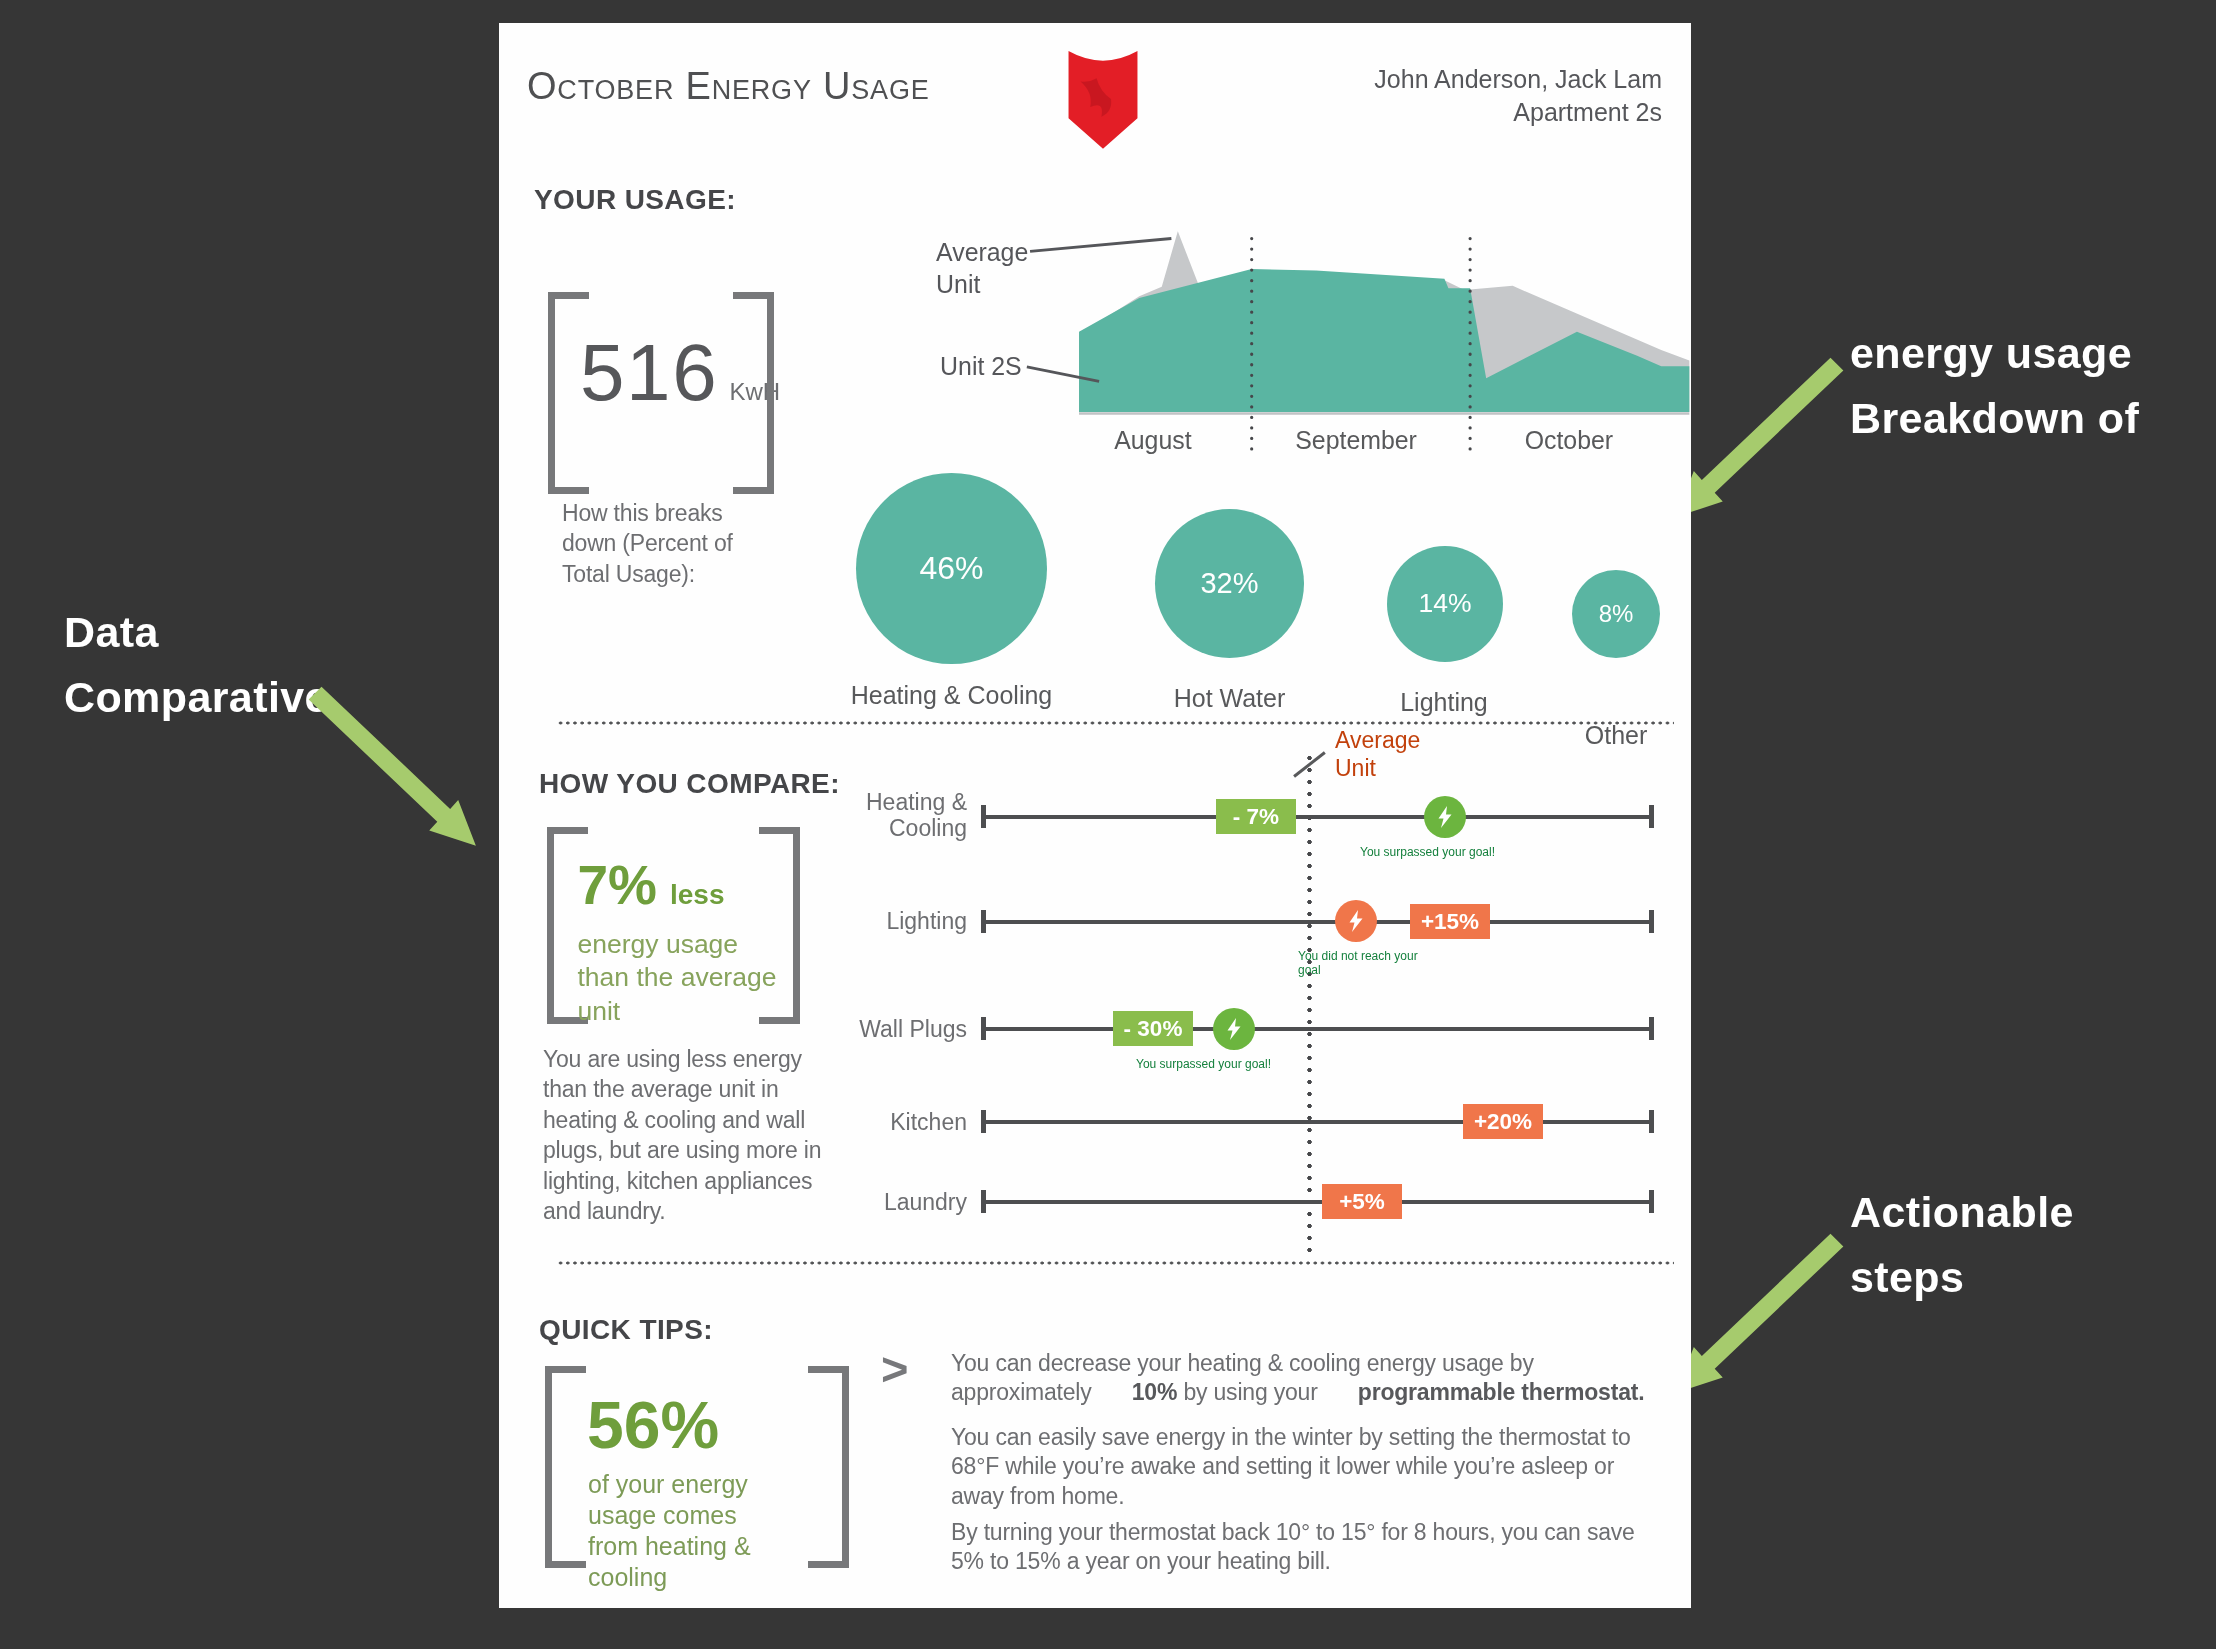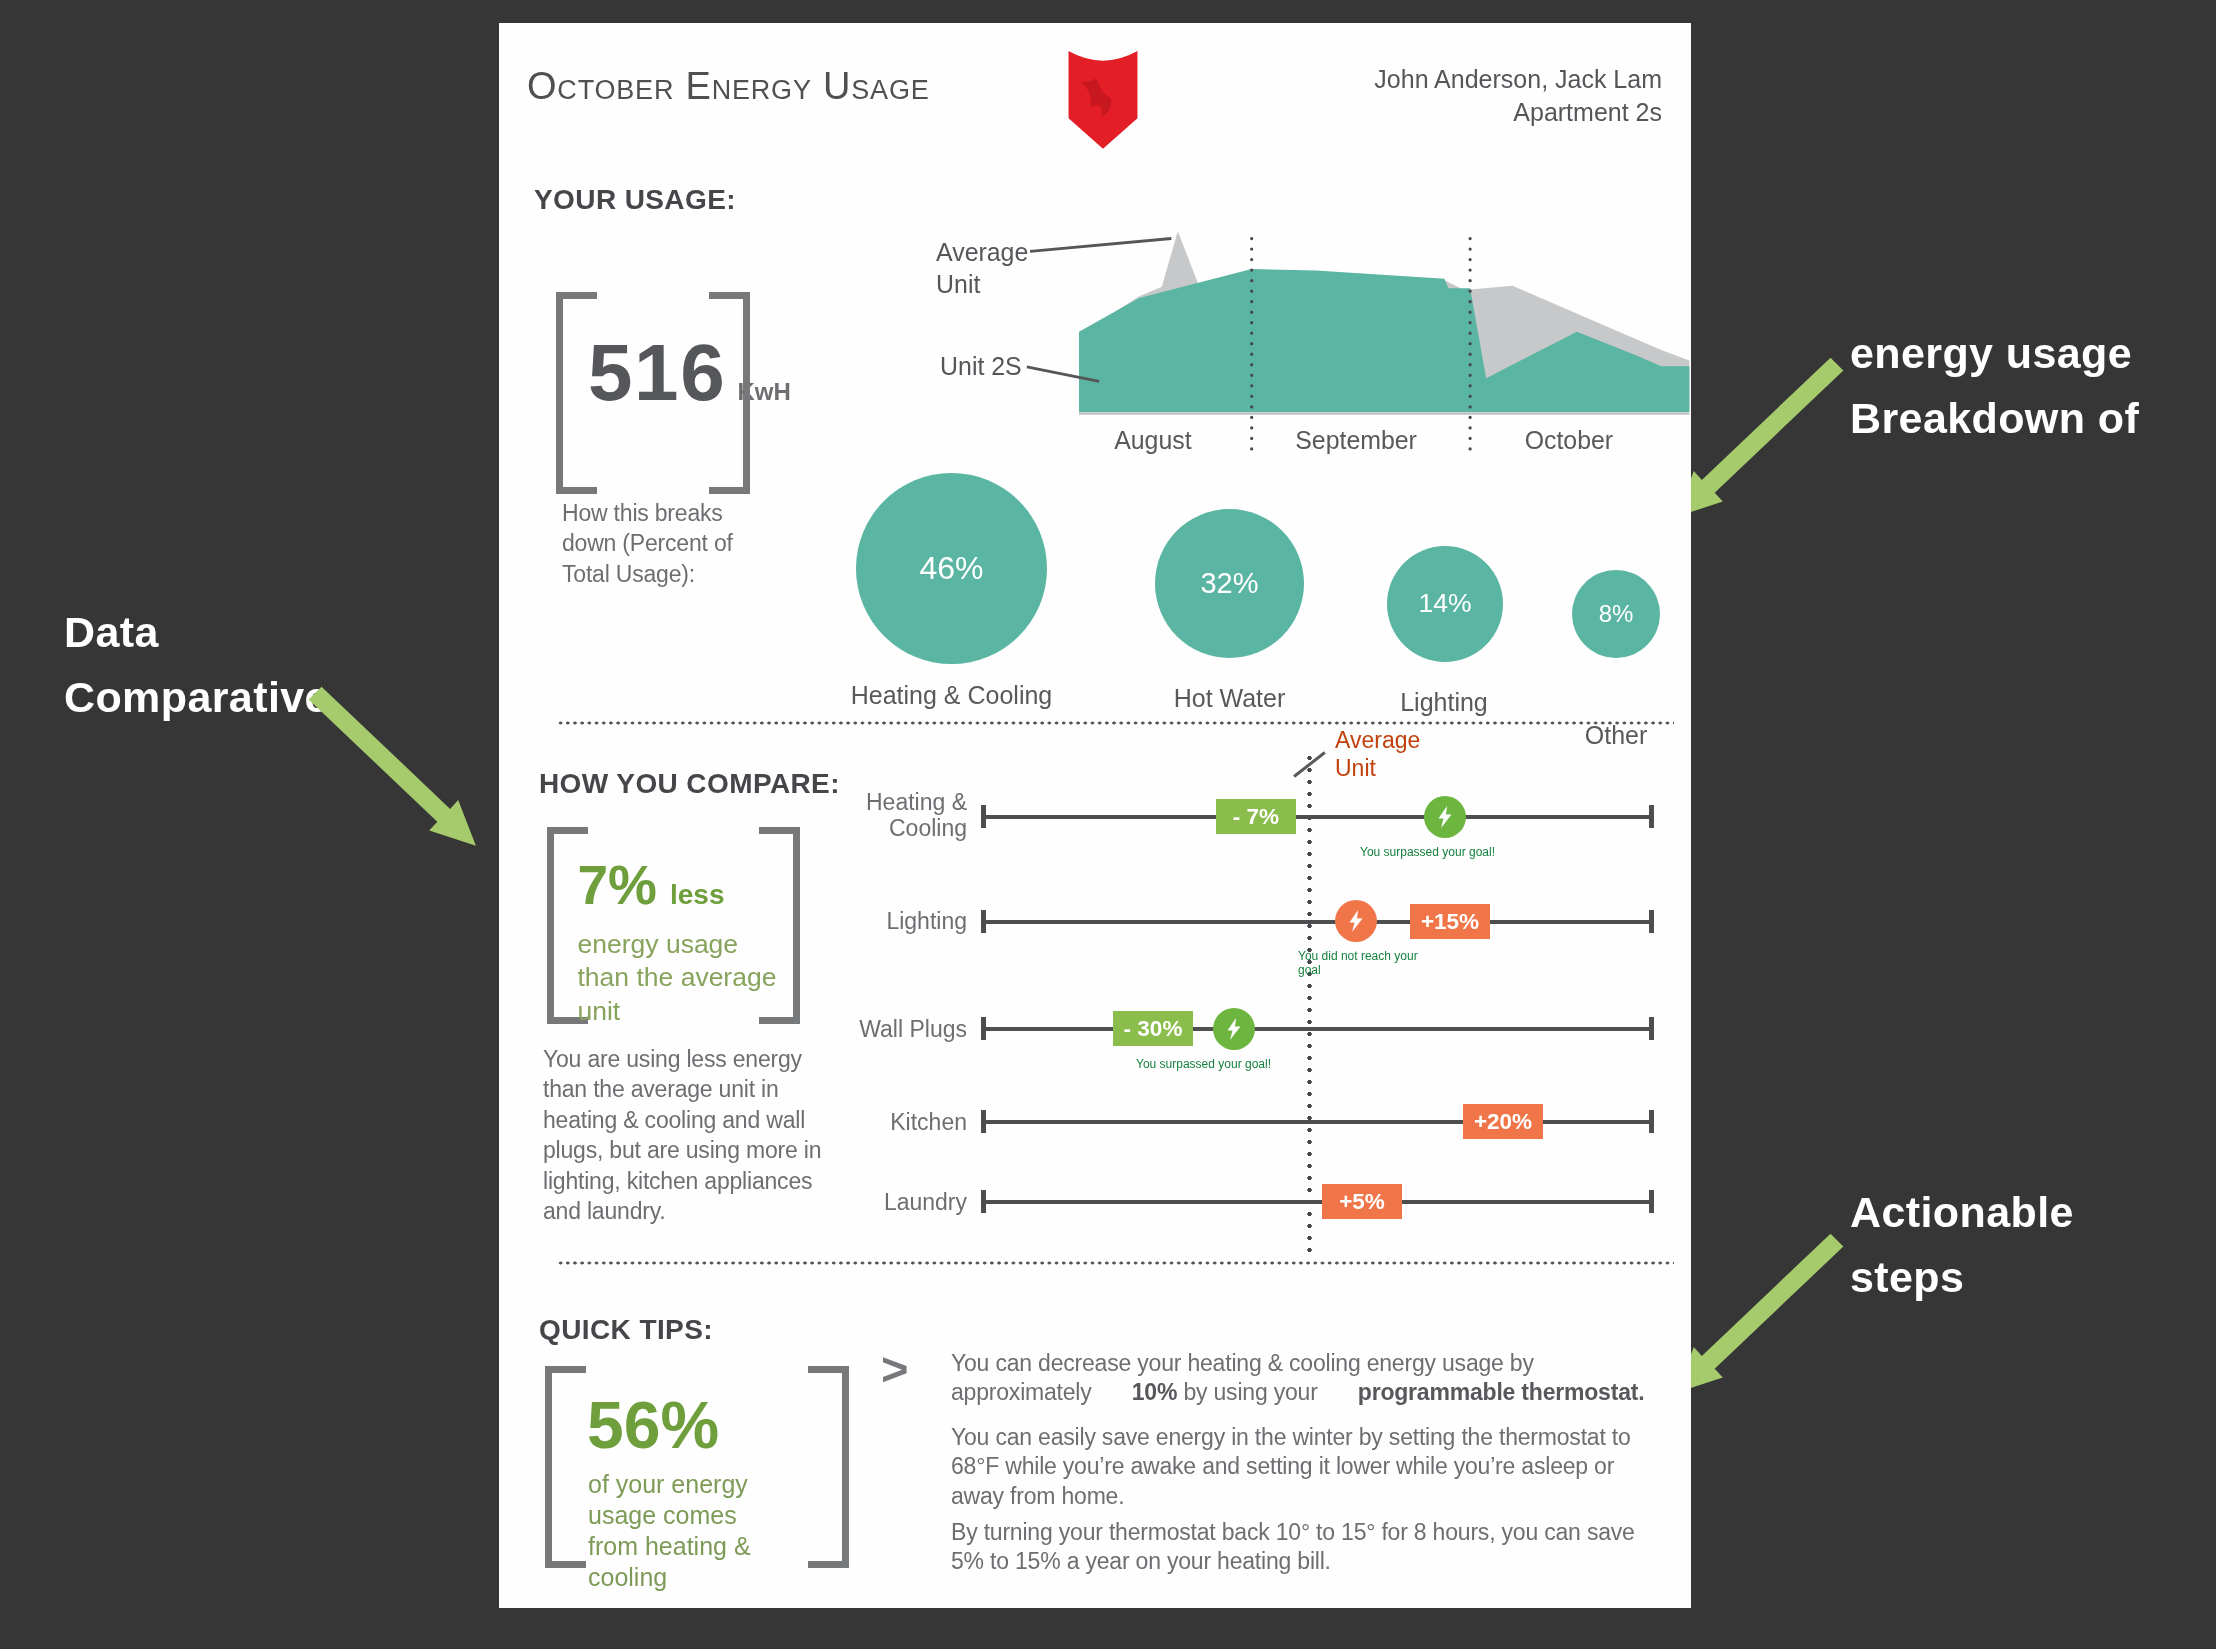--- a/index.html
+++ b/index.html
@@ -104,21 +104,21 @@
       <path d="M3,10 Q46,34 89,10 L89,94 L46,132 L3,94 Z" fill="#e31e26"></path>
       <path d="M18,48 Q34,62 30,80 Q48,72 44,92 Q58,86 56,70 Q42,60 38,44 Q28,50 18,48 Z" fill="#b5121b" opacity="0.55"></path>
     </svg>
     <div class="abs residents" style="right:29px; top:40px;">
       <div>John Anderson, Jack Lam</div>
       <div>Apartment 2s</div>
     </div>
 
     <div class="abs sec-head" style="left:35px; top:161px;">YOUR USAGE:</div>
 
-    <div class="bracket" style="left:57px; top:269px; width:194px; height:202px;font-weight:bold;">
+    <div class="bracket" style="left:49px; top:269px; width:226px; height:202px;">
       <div class="usage-value-row">
         <span class="usage-value">516</span>
         <span class="usage-unit">KwH</span>
       </div>
     </div>
 
     <svg class="abs" style="left:417px; top:193px;" width="783" height="265" viewBox="0 0 975 330">
 
       <polygon points="203,148 278,100 306,88 326,19 352,86 418,70 560,74 658,80 683,92 743,87 928,167 963,180 963,244 203,244" fill="#c6c8ca"></polygon>
 

